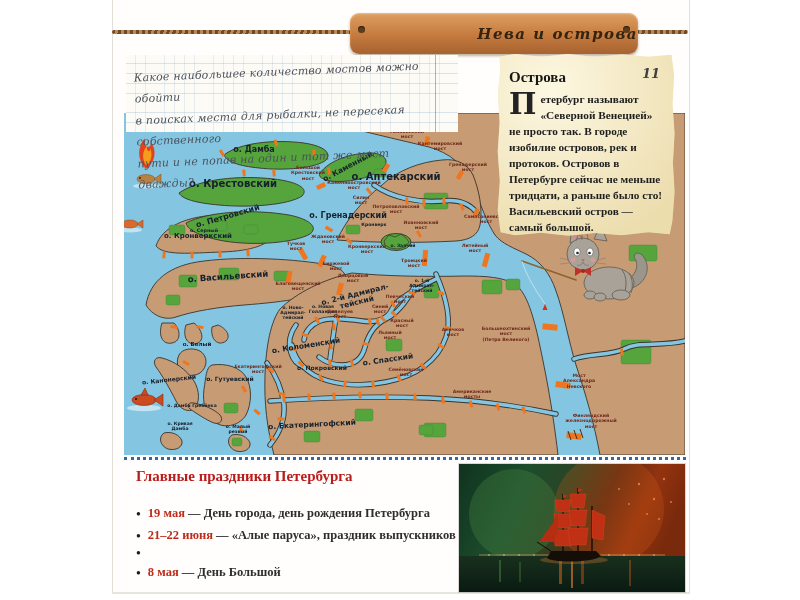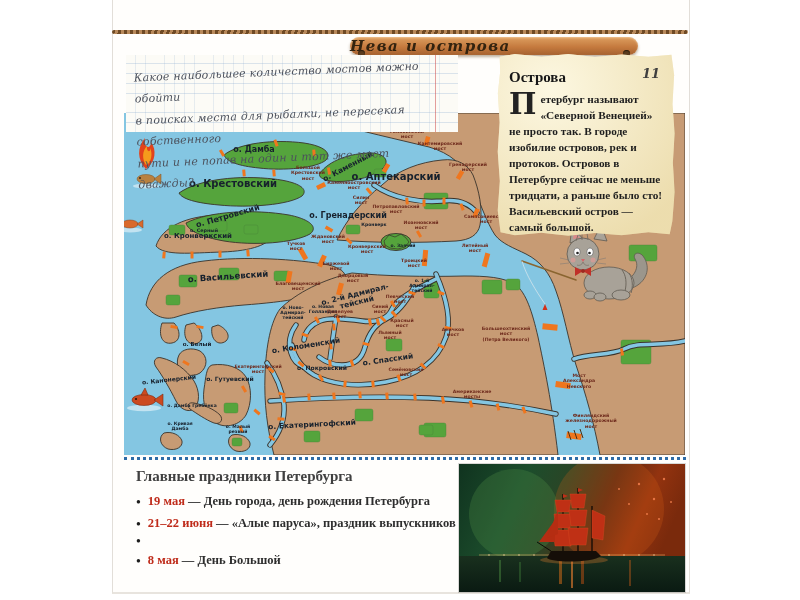--- a/index.html
+++ b/index.html
@@ -2,24 +2,24 @@
 <html><head>
 <meta charset="utf-8">
 <style>
   html,body{margin:0;padding:0;width:800px;height:600px;overflow:hidden;background:#ffffff;}
   .stage{position:relative;width:800px;height:600px;font-family:"Liberation Serif",serif;}
   .book-page{position:absolute;left:112px;top:0;width:576px;height:592px;background:#fffefc;
     border-left:1px solid #e2ded8;border-right:1px solid #e2ded8;border-bottom:2px solid #e8e4de;}
   
   .rope{position:absolute;left:112px;top:30px;width:576px;height:4px;border-radius:2px;
     background:repeating-linear-gradient(100deg,#6f4a24 0 3px,#b8895a 3px 6px);}
-  .plank{position:absolute;left:350px;top:13px;width:288px;height:18px;border-radius:9px;
+  .plank{position:absolute;left:350px;top:13px;width:288px;height:41px;border-radius:9px;
     background:linear-gradient(180deg,#dd9f60,#c57a3e 55%,#a66230);
     box-shadow:0 2px 3px rgba(90,60,20,.4), inset 0 1px 2px rgba(255,230,190,.5);
-    display:flex;align-items:center;justify-content:flex-start;margin-top:24px;}
+    display:flex;align-items:center;justify-content:flex-end;}
   .plank-title{font:italic 700 15px "DejaVu Serif",serif;color:#33230f;letter-spacing:1.5px;}
   .rope-hole{position:absolute;top:13px;width:7px;height:7px;border-radius:50%;
     background:#5a3c1e;box-shadow:inset 0 1px 1px #2e1d0c;}
   .hole-l{left:8px;} .hole-r{right:8px;}
   
   .note{position:absolute;left:126px;top:55px;width:332px;height:77px;background:#fcfbf6;
     background-image:
       repeating-linear-gradient(0deg,transparent 0 9px,rgba(130,165,205,.28) 9px 9.8px),
       repeating-linear-gradient(90deg,transparent 0 9px,rgba(130,165,205,.18) 9px 9.8px);}
   .note::after{content:'';position:absolute;right:22px;top:0;bottom:0;width:1px;background:rgba(205,80,80,.55);}
@@ -37,21 +37,21 @@
     background-image:radial-gradient(circle at 30% 20%,rgba(255,252,235,.8),rgba(226,206,150,.35) 85%);
     box-shadow:1px 2px 3px rgba(110,90,40,.35);padding:8px 12px 8px 12px;box-sizing:border-box;
     clip-path:polygon(1.5% 2%,10% .5%,25% 2%,40% .6%,55% 2.2%,70% .8%,85% 2%,98% 1%,99.5% 12%,98.6% 28%,99.8% 44%,98.8% 60%,99.8% 76%,98.5% 92%,97% 99%,85% 98%,70% 99.6%,55% 98.4%,40% 99.8%,25% 98.2%,10% 99.6%,2% 98%,.4% 86%,1.6% 70%,.4% 54%,1.5% 38%,.5% 22%,1.8% 10%);}
   .pagenum{position:absolute;top:5px;right:15px;font:italic 700 13px "DejaVu Serif",serif;color:#3e3e3e;margin-top:8px;}
   .sb-heading{margin:8px 0 5px 0;font:700 15px "Liberation Serif",serif;color:#171717;}
   .sb-body{margin:0;font:11.3px/1.42 "Liberation Serif",serif;color:#1e1e1e;font-weight:600;}
   .dropcap{float:left;font:700 29px/23px "DejaVu Serif",serif;color:#222;padding:2px 4px 0 0;}
   
   .dots{position:absolute;left:124px;top:457px;width:562px;height:0;border-top:3px dotted #2e6ba6;}
   .holidays{position:absolute;left:136px;top:468px;width:322px;}
-  .holiday-title{font:700 15px "Liberation Serif",serif;color:#404040;margin:0 0 9px 0;}
+  .holiday-title{font:700 15px "Liberation Serif",serif;color:#b91c1c;margin:0 0 21px 0;}
   .holidays ul{list-style:none;margin:0;padding:0;}
   .holidays li{display:flex;align-items:baseline;gap:7px;margin-bottom:6.5px;
     font:600 12.5px "Liberation Serif",serif;color:#2e2e2e;}
   .bullet{font-size:8px;color:#1d1d1d;position:relative;top:-1px;}
   .hd{color:#bf2b1a;font-weight:700;white-space:nowrap;}
   .photo{position:absolute;left:459px;top:464px;width:226px;height:128px;overflow:hidden;
     box-shadow:0 0 0 1px rgba(0,0,0,.15);}
 </style>
 </head>
 <body>

